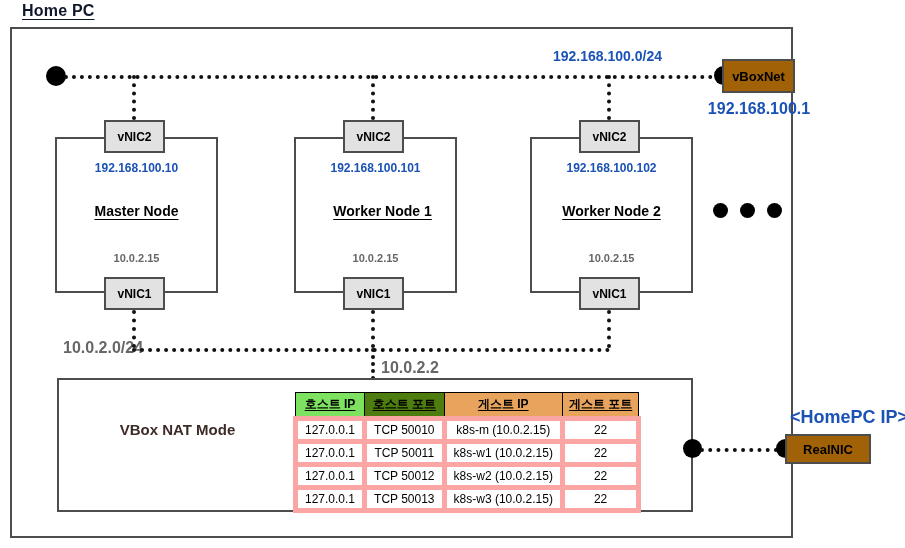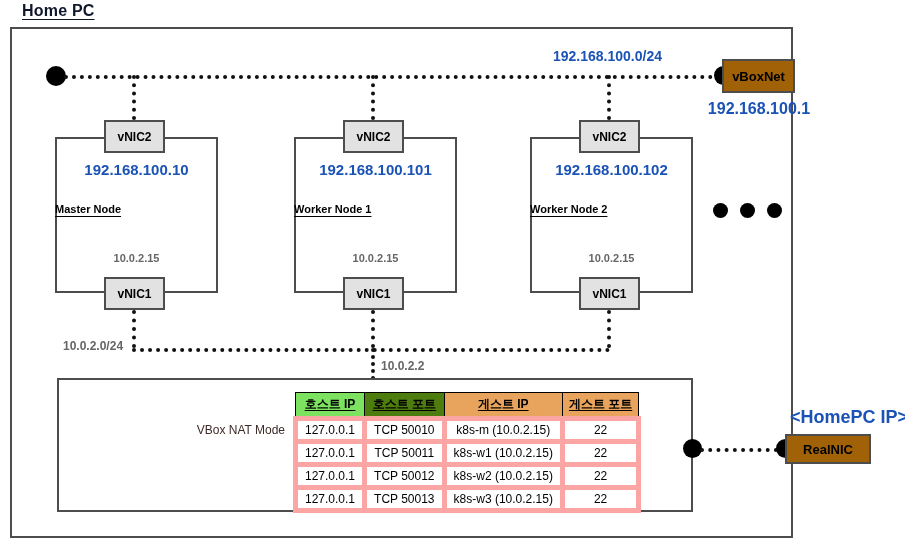--- a/index.html
+++ b/index.html
@@ -31,58 +31,58 @@
   }
   .bigdot{
     border-radius:50%;background:#000;
   }
 
   
   .node-box{
     border:2px solid #4d4d4d;background:#ffffff;box-sizing:border-box;
   }
   .node-title{
-    font-size:11px;font-weight:bold;color:#000;text-align:left;
+    font-size:14px;font-weight:bold;color:#000;text-align:center;
     text-decoration:underline;text-underline-offset:3px;white-space:nowrap;
   }
   .ipblue{
-    font-size:15px;font-weight:bold;color:#1a52b5;text-align:center;white-space:nowrap;
+    font-size:12px;font-weight:bold;color:#1a52b5;text-align:center;white-space:nowrap;
   }
   .ipgray{
     font-size:11px;font-weight:bold;color:#666666;text-align:center;white-space:nowrap;
   }
   .nic{
     border:2px solid #4d4d4d;background:#e2e2e2;box-sizing:border-box;
     font-size:12px;font-weight:bold;color:#000;
     display:flex;align-items:center;justify-content:center;white-space:nowrap;
   }
 
   
   .subnet-blue{
     font-size:14px;font-weight:bold;color:#1a52b5;white-space:nowrap;
   }
   .subnet-gray{
-    font-size:12px;font-weight:bold;color:#666666;white-space:nowrap;
+    font-size:16px;font-weight:bold;color:#666666;white-space:nowrap;
   }
 
   
   .chip{
     border:2px solid #4d4d4d;background:#a16207;box-sizing:border-box;
     font-size:13px;font-weight:bold;color:#000;
     display:flex;align-items:center;justify-content:center;white-space:nowrap;
   }
 
   
   #nat-box{
     left:57px;top:378px;width:636px;height:134px;
     border:2px solid #4d4d4d;background:#fff;box-sizing:border-box;
   }
   #nat-label{
     left:70px;top:420px;width:215px;
-    text-align:right;font-size:12px;font-weight:normal;color:#3d2b28;
+    text-align:center;font-size:15px;font-weight:bold;color:#3d2b28;
     line-height:20px;
   }
 
   
   #pf-table{
     left:293px;top:392px;border-collapse:collapse;
     font-size:12px;color:#000;background:#fff;
   }
   #pf-table th{
     font-size:12px;font-weight:bold;color:#000;

